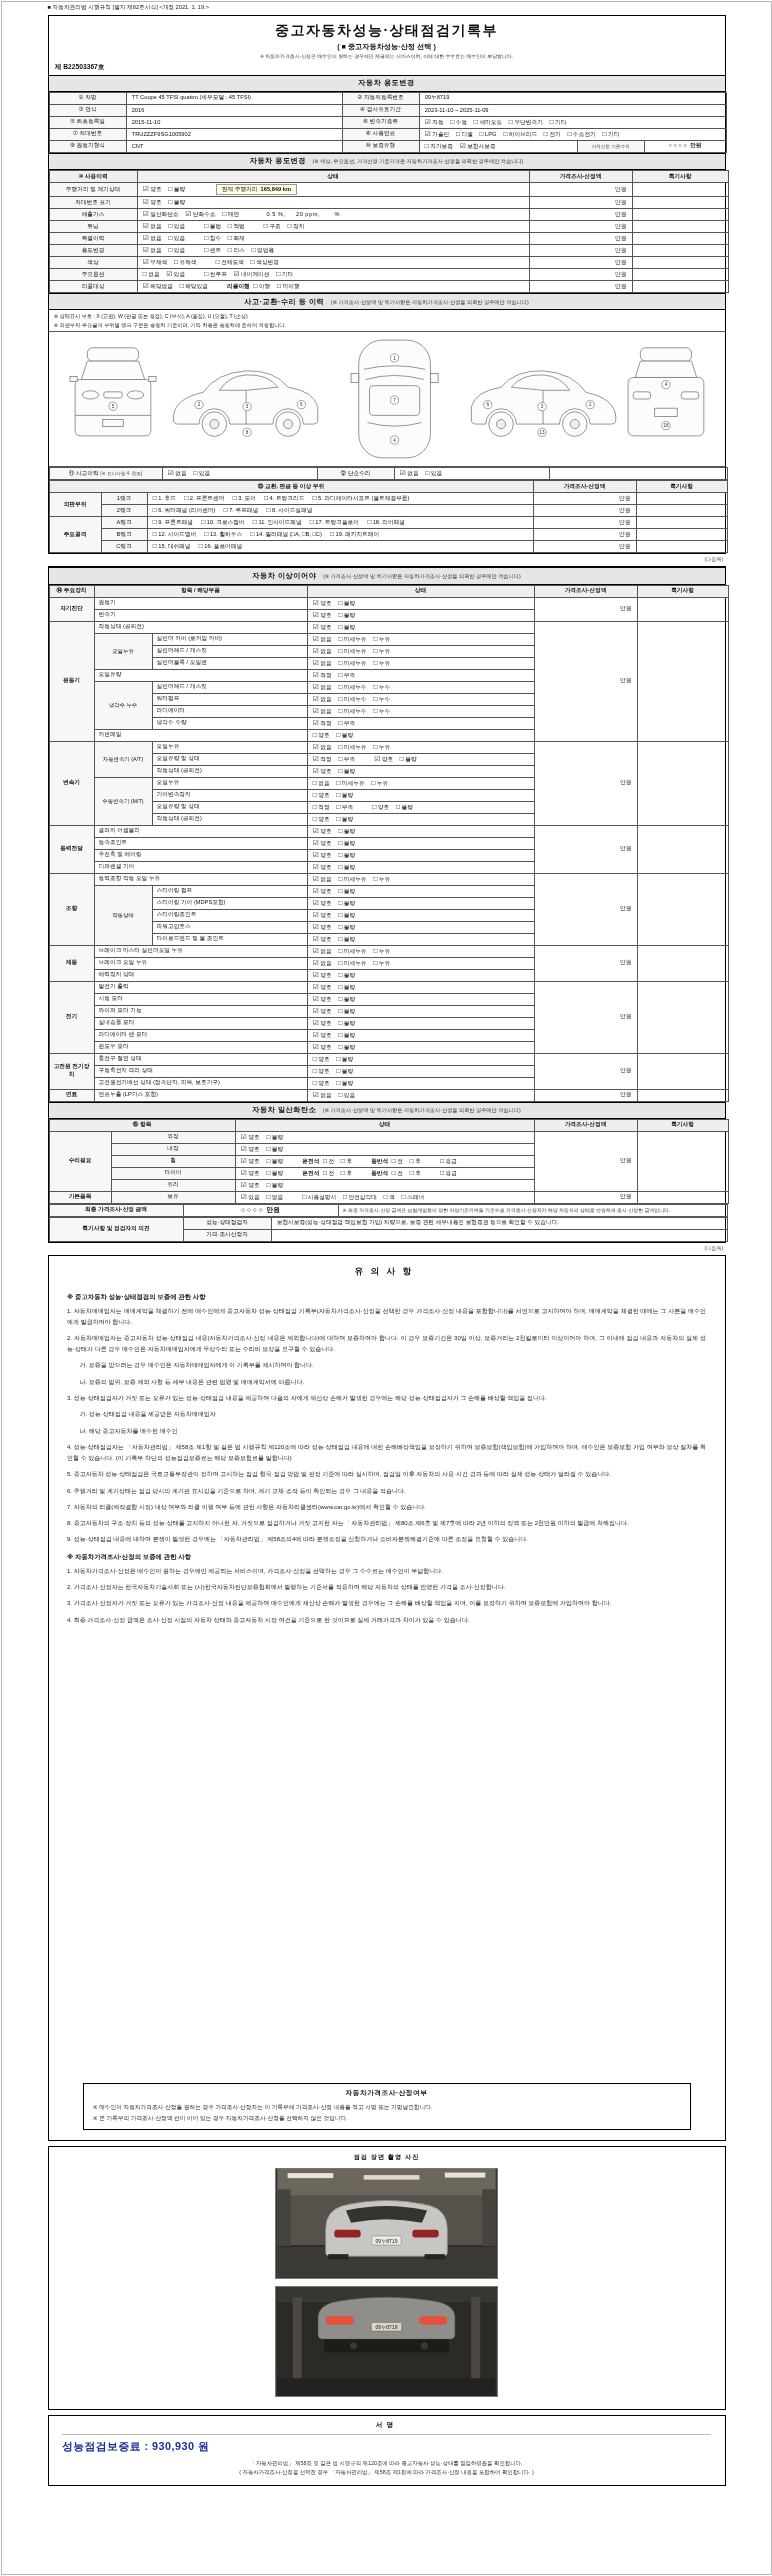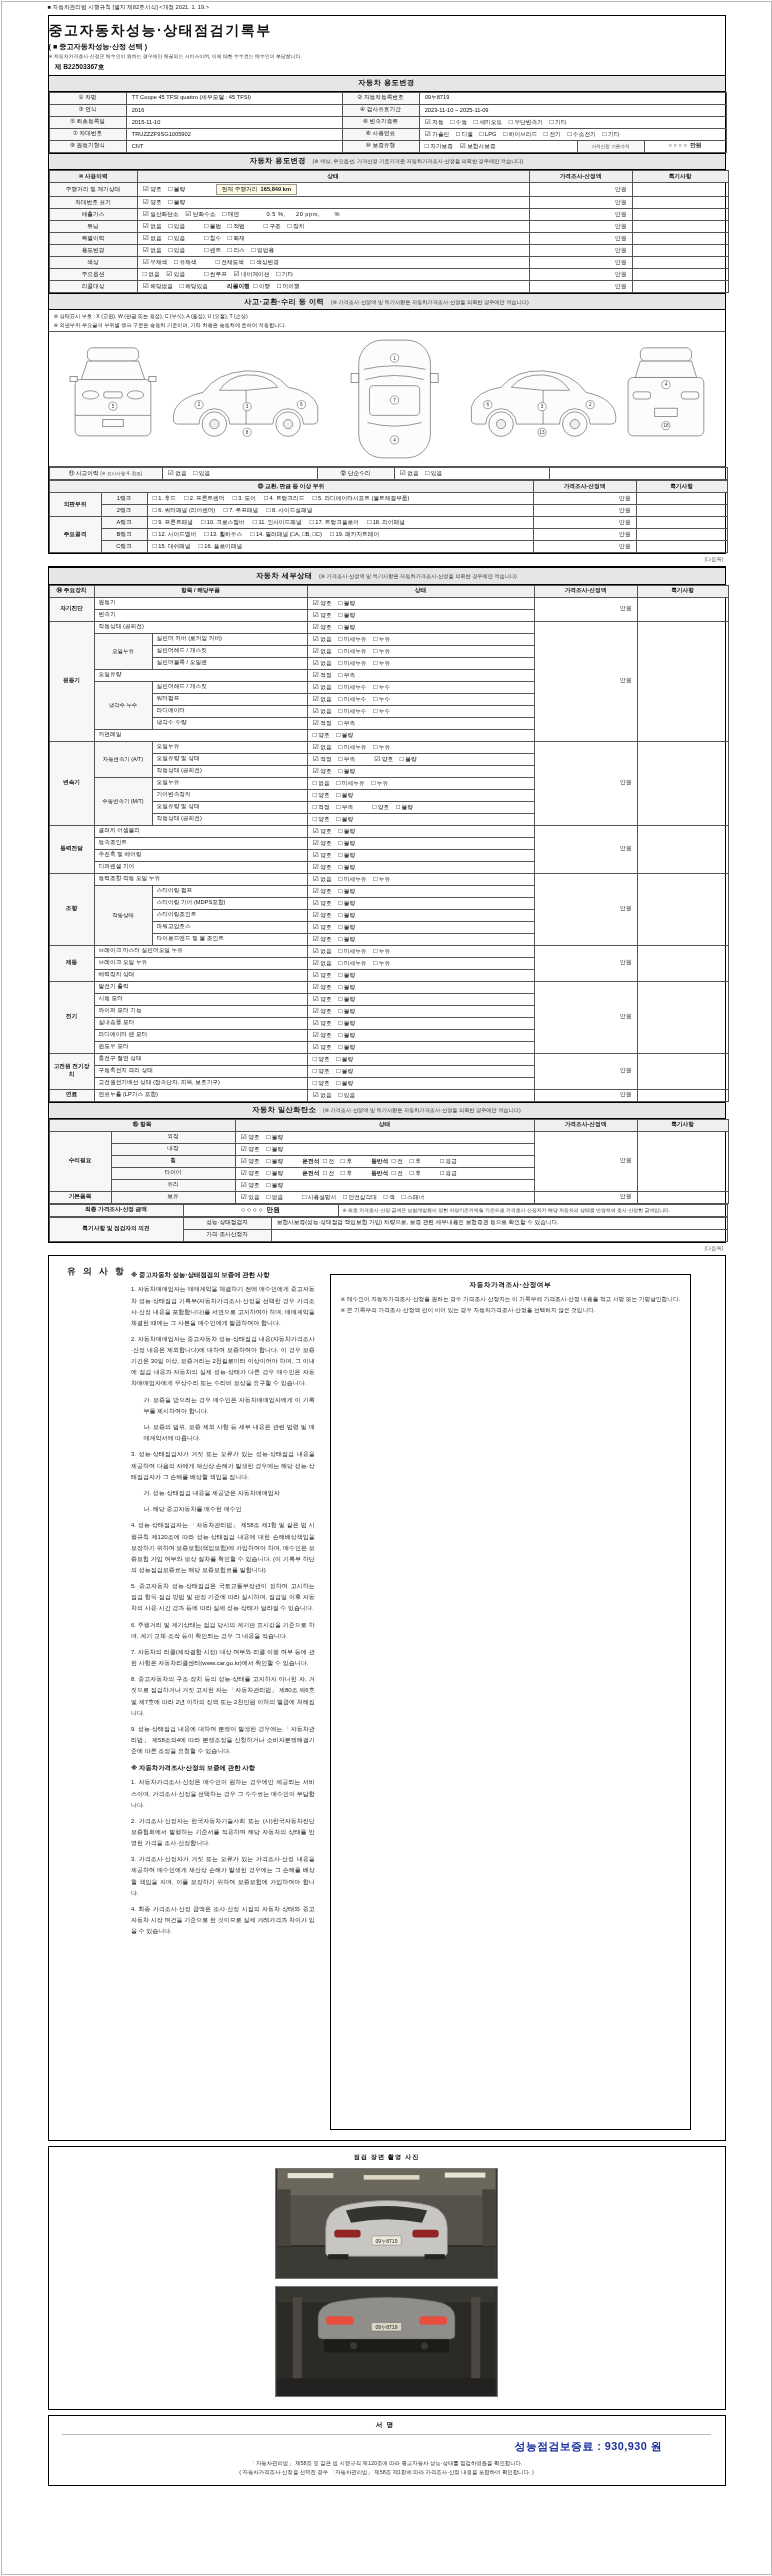--- a/index.html
+++ b/index.html
@@ -5,21 +5,21 @@
   *{box-sizing:border-box;margin:0;padding:0}
   html,body{background:#fff}
   body{width:773px;height:2576px;overflow:hidden;position:relative;
        font-family:"Liberation Sans","DejaVu Sans",sans-serif;color:#111}
   .sheetframe{position:absolute;left:1px;top:1px;right:1px;bottom:1px;border:0.5px solid #b9b9b9;pointer-events:none}
   .page{width:678px;margin:0 auto;padding-top:3.1px}
   .formnote{font-size:5.7px;color:#222;margin:1px 0 2.6px}
   .box{border:1px solid #000;background:#fff;margin-bottom:5.2px}
   .nextnote{text-align:right;font-size:5.2px;color:#555;margin:-3.1px 2.1px 3.1px}
 
-  .titleblock{text-align:left;padding:6.2px 0 1px}
+  .titleblock{text-align:center;padding:6.2px 0 1px}
   .title{font-size:14px;font-weight:bold;letter-spacing:1.5px}
   .subtitle{font-size:7.2px;font-weight:bold;margin-top:2.1px}
   .subnote{font-size:4.9px;color:#333;margin-top:1.5px}
   .docno{font-size:6.7px;font-weight:bold;padding:2.1px 6.2px 3.1px;text-align:left}
 
   .secbar{background:#e6e6e6;border-top:0.5px solid #000;border-bottom:0.5px solid #000;
           text-align:center;font-weight:bold;font-size:7.2px;padding:2.6px 0;letter-spacing:0.5px}
   .secbar .note{font-weight:normal;font-size:5.2px;letter-spacing:0;color:#333;margin-left:4.1px}
 
   table{border-collapse:collapse;width:100%;table-layout:fixed}
@@ -41,38 +41,38 @@
   .hl{display:inline-block;margin-left:11.3px;border:0.5px solid #999;background:#fffbe2;padding:0.5px 5.2px;font-size:5.7px}
   .rankitems .opt{margin-right:8.2px}
   .tiny{font-weight:normal;font-size:4.6px;color:#444}
   .tinynote{font-size:4.9px;color:#333;line-height:1.5;padding:1px 4.1px}
   .opiniontext{padding-left:5.2px;font-size:5.7px}
 
   .legendrow{border-bottom:0.5px solid #555;padding:2.1px 5.2px;font-size:5.2px;line-height:1.6;color:#222}
   .diagram{border-bottom:0.5px solid #555;padding:3.1px 4.1px;background:#fff}
   .diagram svg{width:100%;height:128px;display:block}
 
-  .notesbox{height:886px;padding:8.2px 18.5px 7.2px;display:flex;flex-direction:row}
+  .notesbox{height:886px;padding:8.2px 18.5px 7.2px;display:flex;flex-direction:column}
   .notes-title{text-align:center;font-weight:bold;font-size:8.8px;letter-spacing:7.2px;margin:2.1px 0 7.2px}
   #notes-body{flex:1}
   .nhead{font-weight:bold;font-size:6.4px;margin:7.2px 0 4.1px}
   .nitem{font-size:6px;line-height:1.85;margin-bottom:5.2px;color:#1a1a1a;text-align:justify}
   .nsub{margin-left:12.4px}
   .selectbox{border:1px solid #000;margin:10.3px 15.5px 3.1px;padding:5.2px 9.3px}
   .sb-title{text-align:center;font-weight:bold;font-size:6.7px;margin-bottom:4.1px;letter-spacing:0.5px}
   .sbline{font-size:5.7px;line-height:1.9;color:#222}
 
   .photobox{padding:4.1px 0 5.2px;text-align:center}
   .photo-title{font-size:6.2px;font-weight:bold;margin:2.1px 0 5.2px;letter-spacing:1px}
   .photo{width:223px;height:111px;margin:0 auto 7.2px;border:0.5px solid #777;background:#333}
   .photo svg{width:100%;height:100%;display:block}
 
   .signbox{padding:3.1px 13.4px 7.2px;margin-bottom:0}
   .signtitle{text-align:center;font-weight:bold;font-size:6.7px;letter-spacing:4.1px;border-bottom:0.5px solid #bbb;padding:2.1px 0 3.1px;margin-bottom:5.2px}
-  .feerow{text-align:right;padding-right:49px;margin:4.1px 0 5.2px}
+  .feerow{text-align:left;padding-right:49px;margin:4.1px 0 5.2px}
   .fee{color:#1b2f9e;font-weight:bold;font-size:10.8px;letter-spacing:0.5px}
   .signline{text-align:center;font-size:5.4px;color:#333;line-height:1.7}
 </style>
 </head>
 <body>
 
 <div class="sheetframe"></div>
 
 <div class="page">
 
@@ -379,21 +379,21 @@
             <td class="price">만원</td>
             <td></td>
           </tr>
         </tbody>
     </table>
   </div>
   <div class="nextnote">(다음쪽)</div>
 
   <div class="box">
     <div class="secbar">
-      <span>자동차 세부상태</span>
+      <span>자동차 이상이어야</span>
       <span class="note">(※ 가격조사·산정액 및 특기사항은 자동차가격조사·산정을 의뢰한 경우에만 적습니다)</span>
     </div>
     <table id="detail-table">
       <colgroup>
           <col style="width:45px">
           <col style="width:58px">
           <col style="width:155px">
           <col style="width:227px">
           <col style="width:103px">
           <col style="width:91px">

